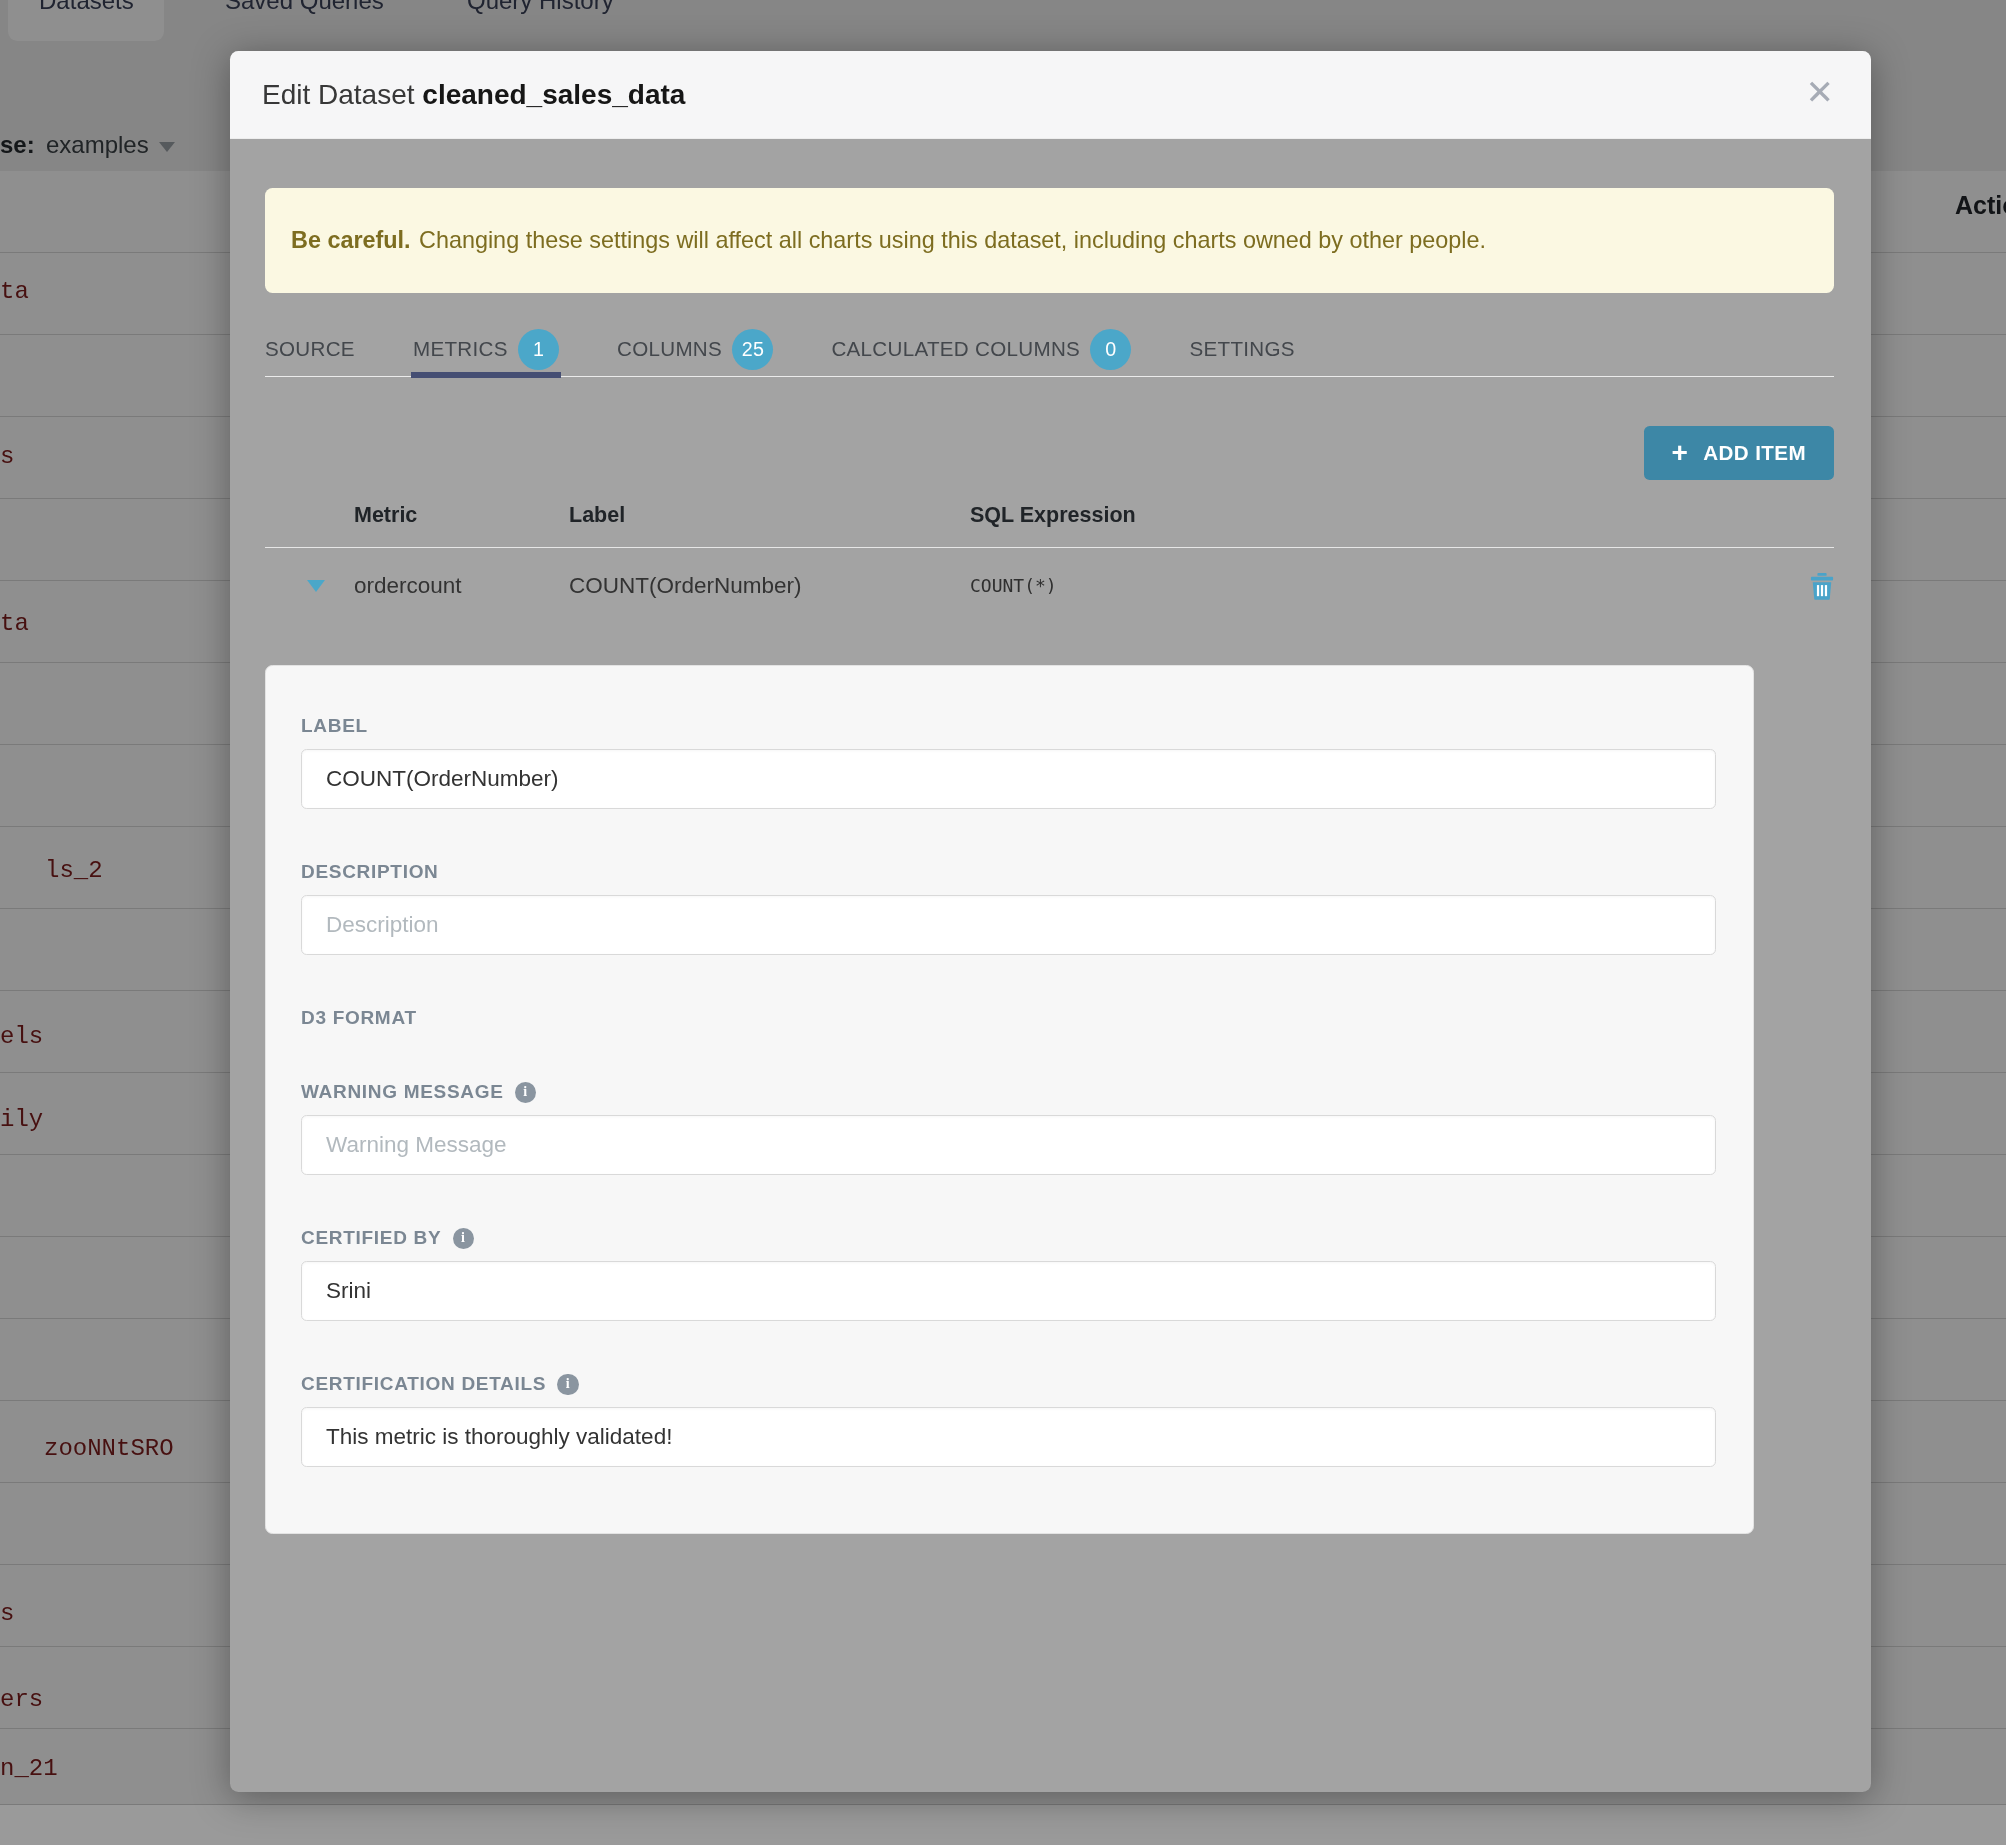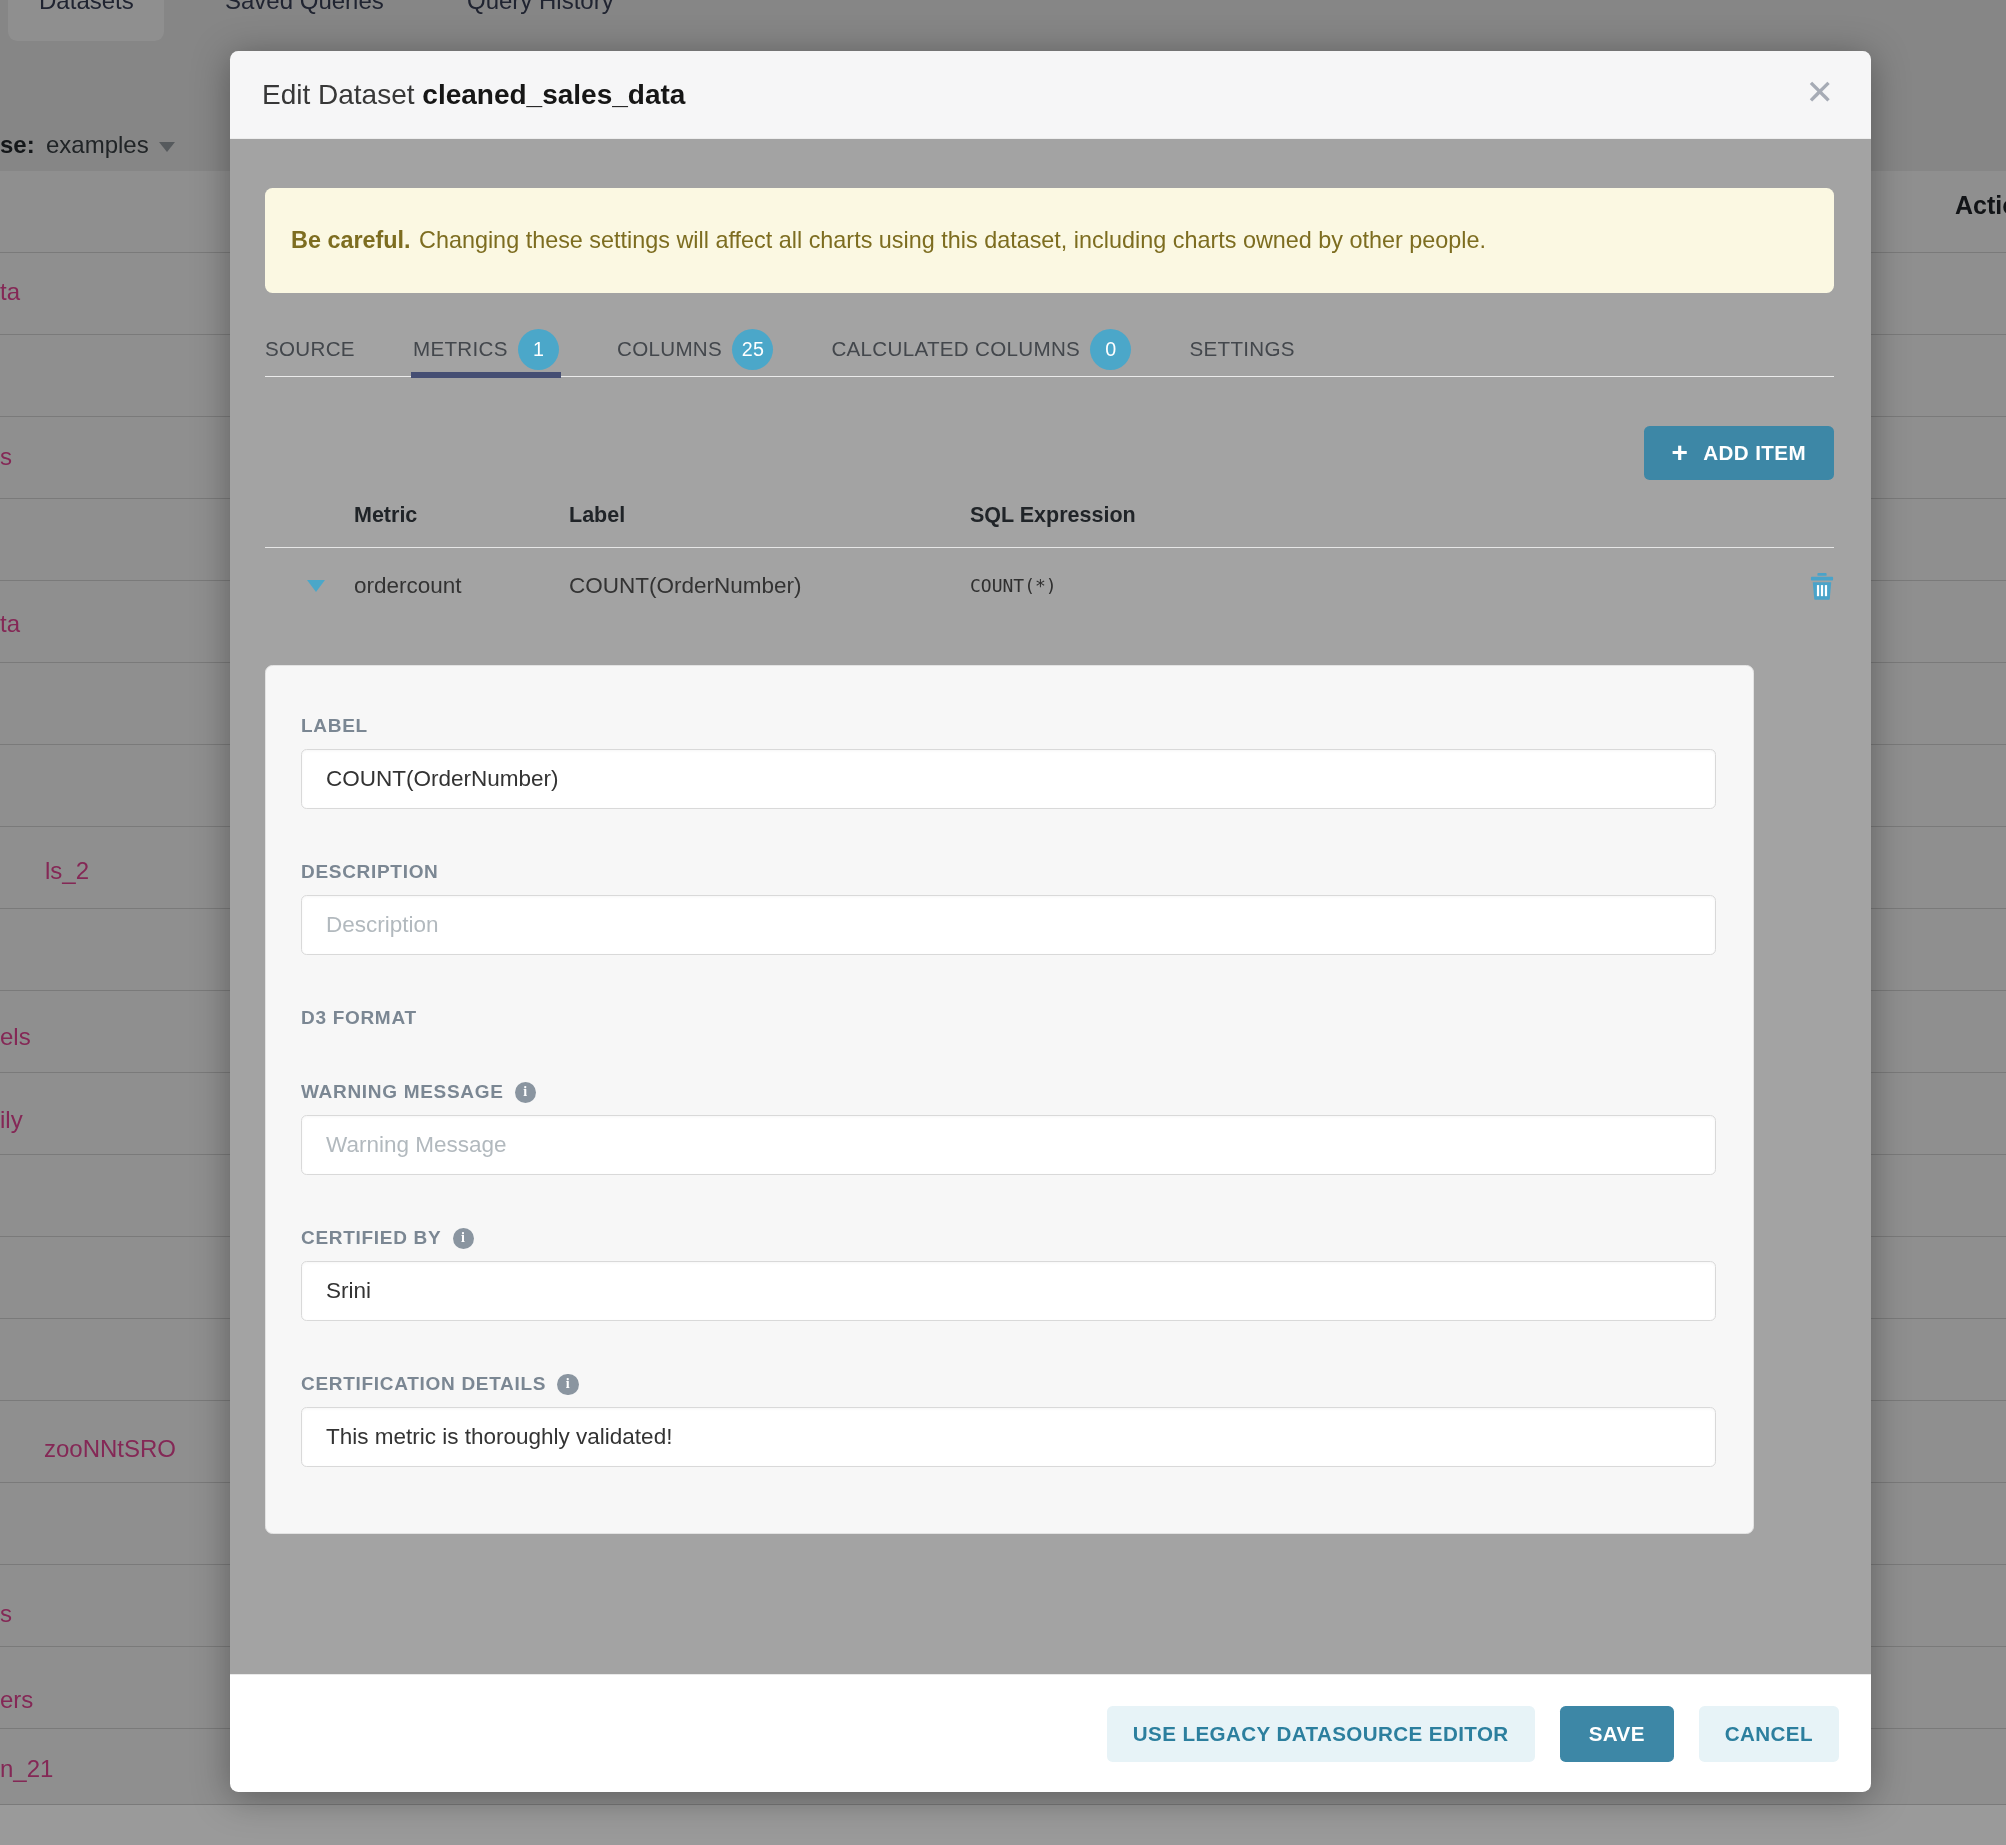--- a/index.html
+++ b/index.html
@@ -12,21 +12,21 @@
   .bg-table { position:absolute; left:0; top:171px; width:2007px; height:1633px; background:#ffffff; }
   .bg-rowlines { position:absolute; left:0; top:171px; width:2007px; height:1633px;
     background:repeating-linear-gradient(to bottom, transparent 0 81px, #d9d9d9 81px 82px); }
   .bg-foot { position:absolute; left:0; top:1804px; width:2007px; height:42px; background:#ffffff; border-top:1.9px solid #d9d9d9; }
   .bg-pill { position:absolute; left:8.4px; top:-19px; width:156px; height:60px; background:#ffffff; border-radius:9.4px; }
   .bg-nav-item { position:absolute; top:-13px; font-size:24px; color:#3a4158; font-weight:500; }
   .bg-filter-label { position:absolute; left:0; top:131px; font-size:24px; font-weight:700; color:#24292e; }
   .bg-filter-value { position:absolute; left:46px; top:131px; font-size:24px; color:#3a4045; }
   .bg-filter-caret { position:absolute; left:159px; top:142px; width:0; height:0;
     border-left:8.4px solid transparent; border-right:8.4px solid transparent; border-top:10.3px solid #9aa0a6; }
-  .bg-frag { position:absolute; left:0; font-size:24px; color:#ec4899; white-space:nowrap; }
+  .bg-frag { position:absolute; left:0; font-size:24px; color:#7f1d1d; white-space:nowrap;font-family:Liberation Mono, monospace; }
   .bg-actions { position:absolute; left:1955px; top:191px; font-size:25px; font-weight:700; color:#212529; }
 
   .overlay { position:absolute; inset:0; background:rgba(0,0,0,0.44); z-index:2; }
   .overlay-foot-light { position:absolute; left:0; top:1805px; width:2007px; height:40px;
     background:rgba(255,255,255,0.10); z-index:3; }
 
   
   .modal { position:absolute; left:230px; top:51px; width:1641px; height:1741px; z-index:10;
     background:#a3a3a3; border-radius:8.4px; box-shadow:0 5.6px 37px rgba(0,0,0,0.35); }
   .modal-header { height:88px; background:#f6f6f7; border-bottom:0.9px solid #ededed;
@@ -234,19 +234,14 @@
         <div class="f-label">
           <span>CERTIFICATION DETAILS</span>
           <span class="info-dot">i</span>
         </div>
         <input class="f-input" type="text" value="This metric is thoroughly validated!" style="">
       </div>
 
     </div>
   </div>
 
-  <div class="modal-footer">
-    <button class="btn btn-light">USE LEGACY DATASOURCE EDITOR</button>
-    <button class="btn btn-solid">SAVE</button>
-    <button class="btn btn-light">CANCEL</button>
-  </div>
 </div>
 
 
 </body></html>

